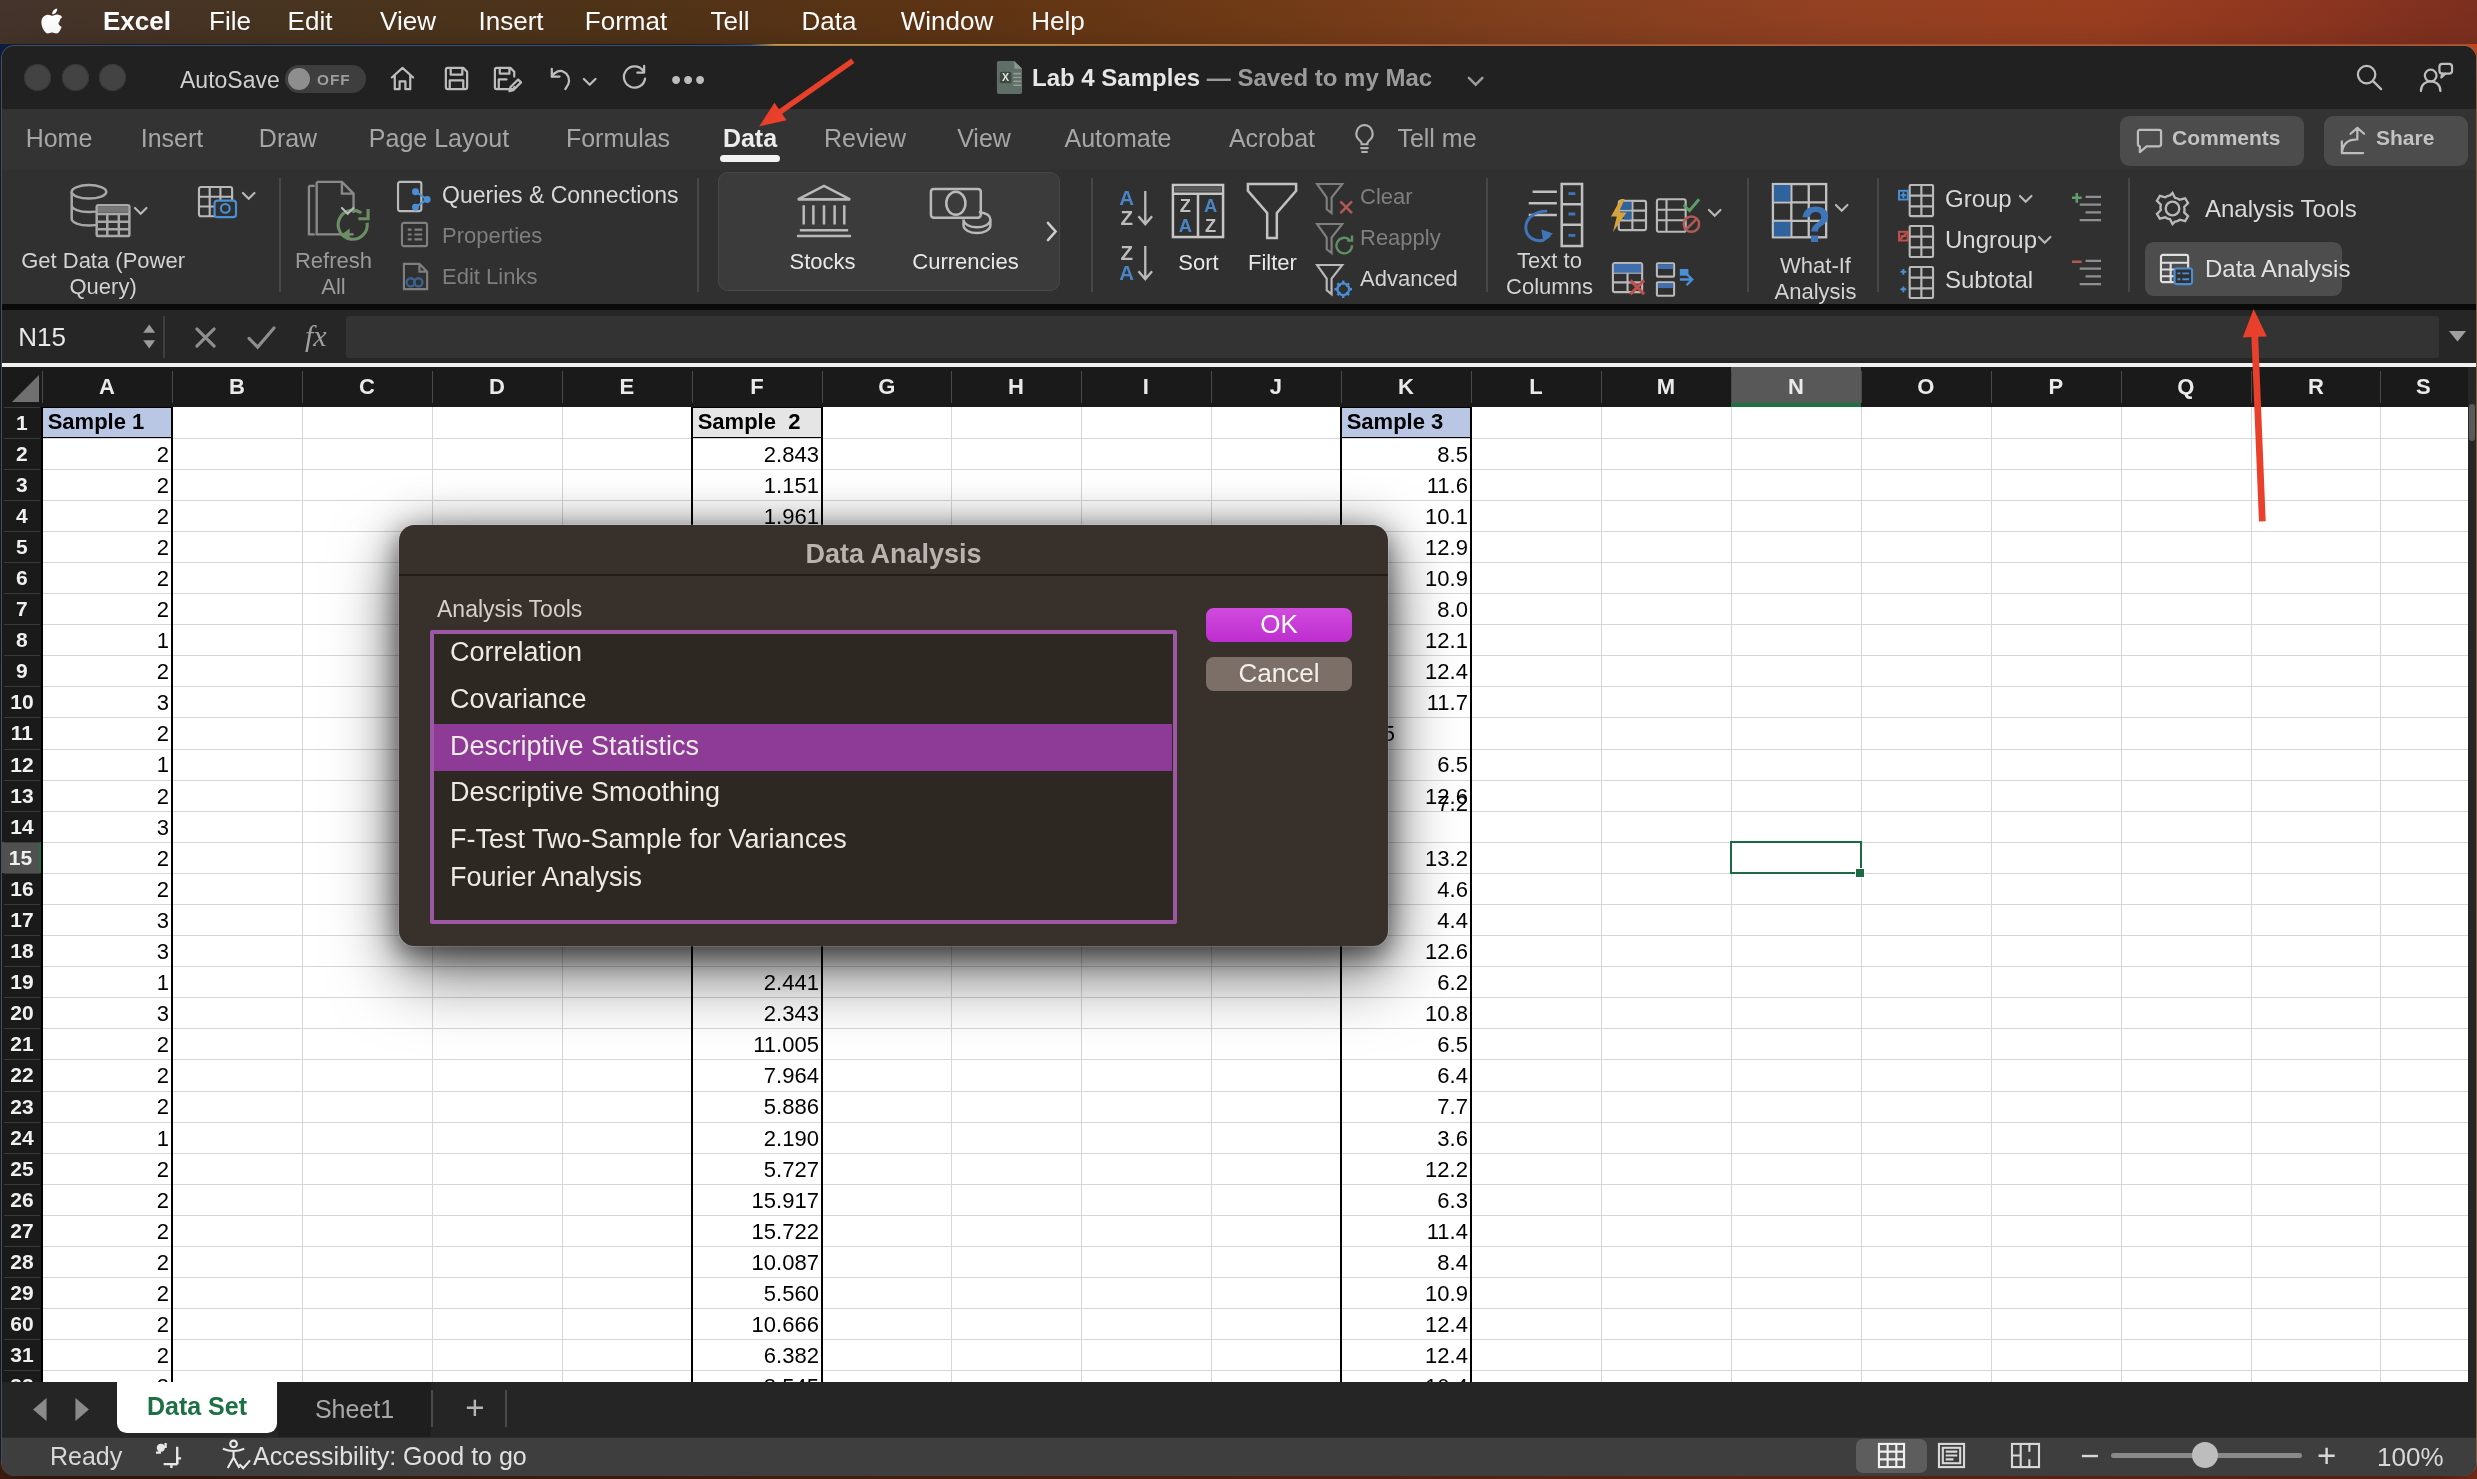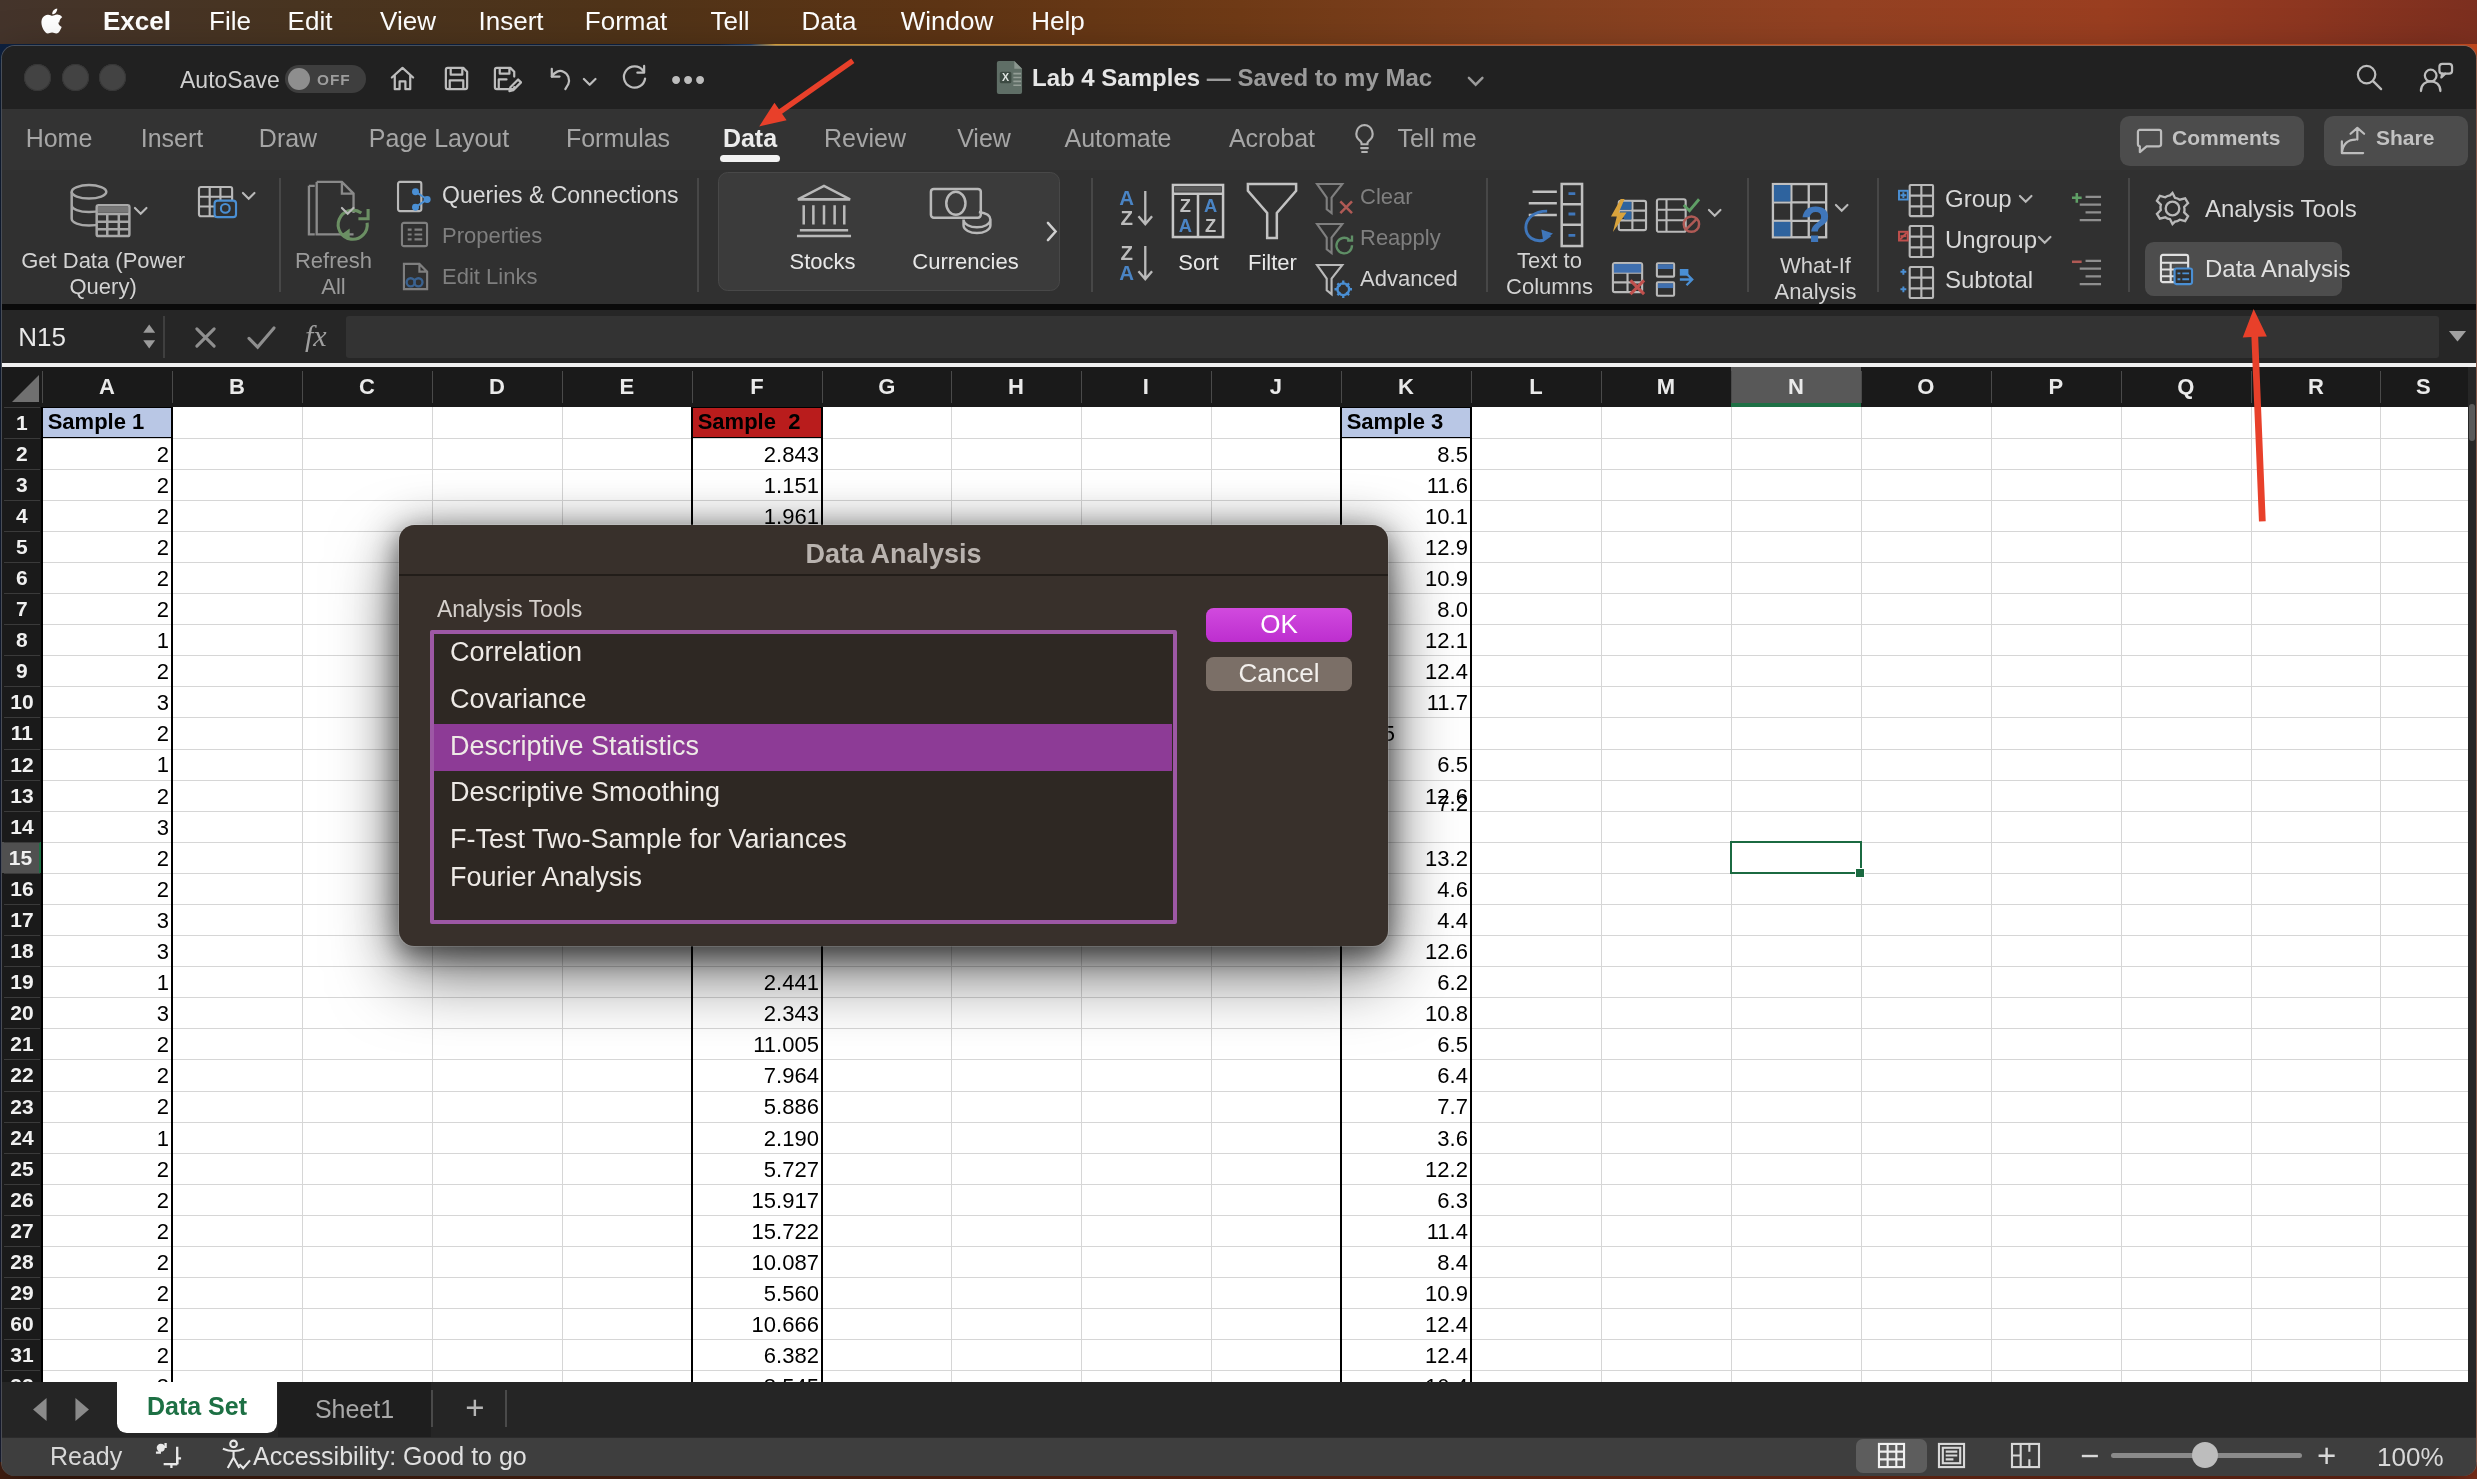--- a/index.html
+++ b/index.html
@@ -613,21 +613,21 @@
 <div class="ab cellnum" style="left:40px;top:790px;width:127px;">2</div>
 <div class="ab cellnum" style="left:40px;top:821px;width:127px;">2</div>
 <div class="ab cellnum" style="left:40px;top:852px;width:127px;">2</div>
 <div class="ab cellnum" style="left:40px;top:883px;width:127px;">2</div>
 <div class="ab cellnum" style="left:40px;top:914px;width:127px;">2</div>
 <div class="ab cellnum" style="left:40px;top:945px;width:127px;">2</div>
 <div class="ab cellnum" style="left:40px;top:976px;width:127px;">2</div>
 <div class="ab cellnum" style="left:40px;top:1007px;width:127px;">3</div>
 <div class="ab" style="left:689px;top:40px;width:1.9px;height:975px;background:#000;"></div>
 <div class="ab" style="left:819px;top:40px;width:1.9px;height:975px;background:#000;"></div>
-<div class="ab" style="left:690px;top:40px;width:130px;height:31px;background:#b91c1c;border:1.9px solid #000;color:#000;font-weight:bold;font-size:22px;line-height:27px;padding-left:4.8px;white-space:pre;">Sample  2</div>
+<div class="ab" style="left:690px;top:40px;width:130px;height:31px;background:#e5e5e5;border:1.9px solid #000;color:#000;font-weight:bold;font-size:22px;line-height:27px;padding-left:4.8px;white-space:pre;">Sample  2</div>
 <div class="ab cellnum" style="left:690px;top:75px;width:127px;">2.843</div>
 <div class="ab cellnum" style="left:690px;top:106px;width:127px;">1.151</div>
 <div class="ab cellnum" style="left:690px;top:137px;width:127px;">1.961</div>
 <div class="ab cellnum" style="left:690px;top:603px;width:127px;">2.441</div>
 <div class="ab cellnum" style="left:690px;top:634px;width:127px;">2.343</div>
 <div class="ab cellnum" style="left:690px;top:665px;width:127px;">11.005</div>
 <div class="ab cellnum" style="left:690px;top:696px;width:127px;">7.964</div>
 <div class="ab cellnum" style="left:690px;top:727px;width:127px;">5.886</div>
 <div class="ab cellnum" style="left:690px;top:759px;width:127px;">2.190</div>
 <div class="ab cellnum" style="left:690px;top:790px;width:127px;">5.727</div>

